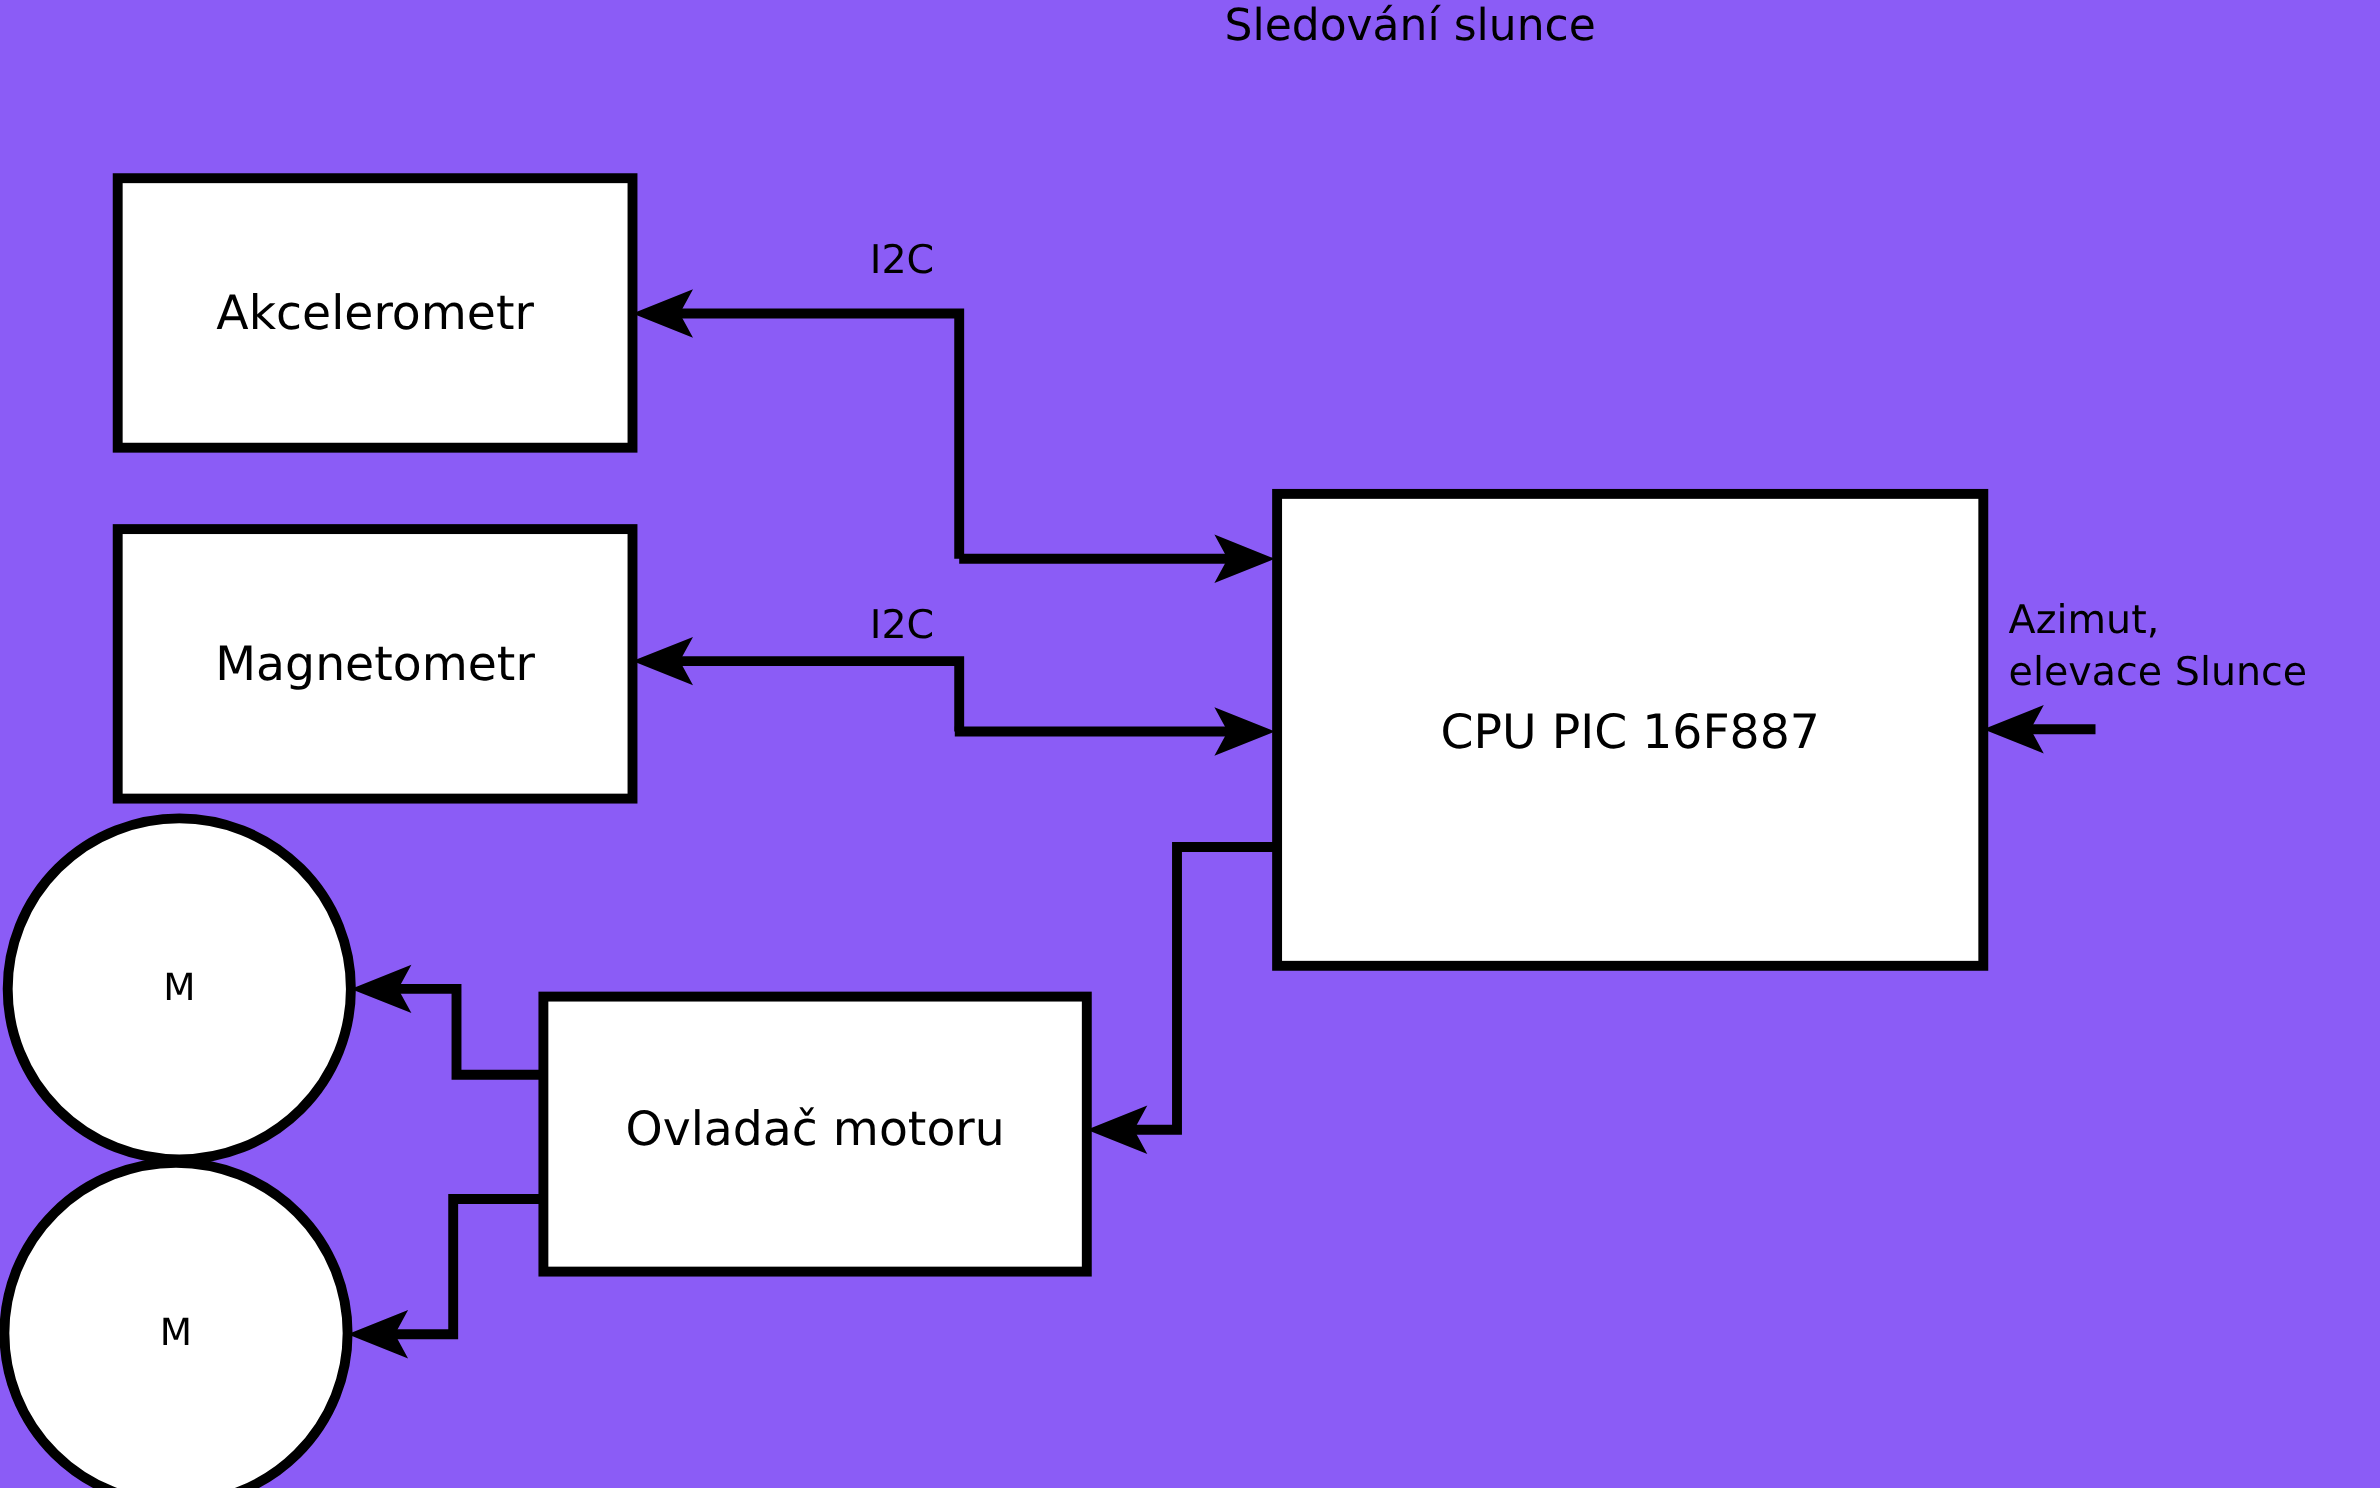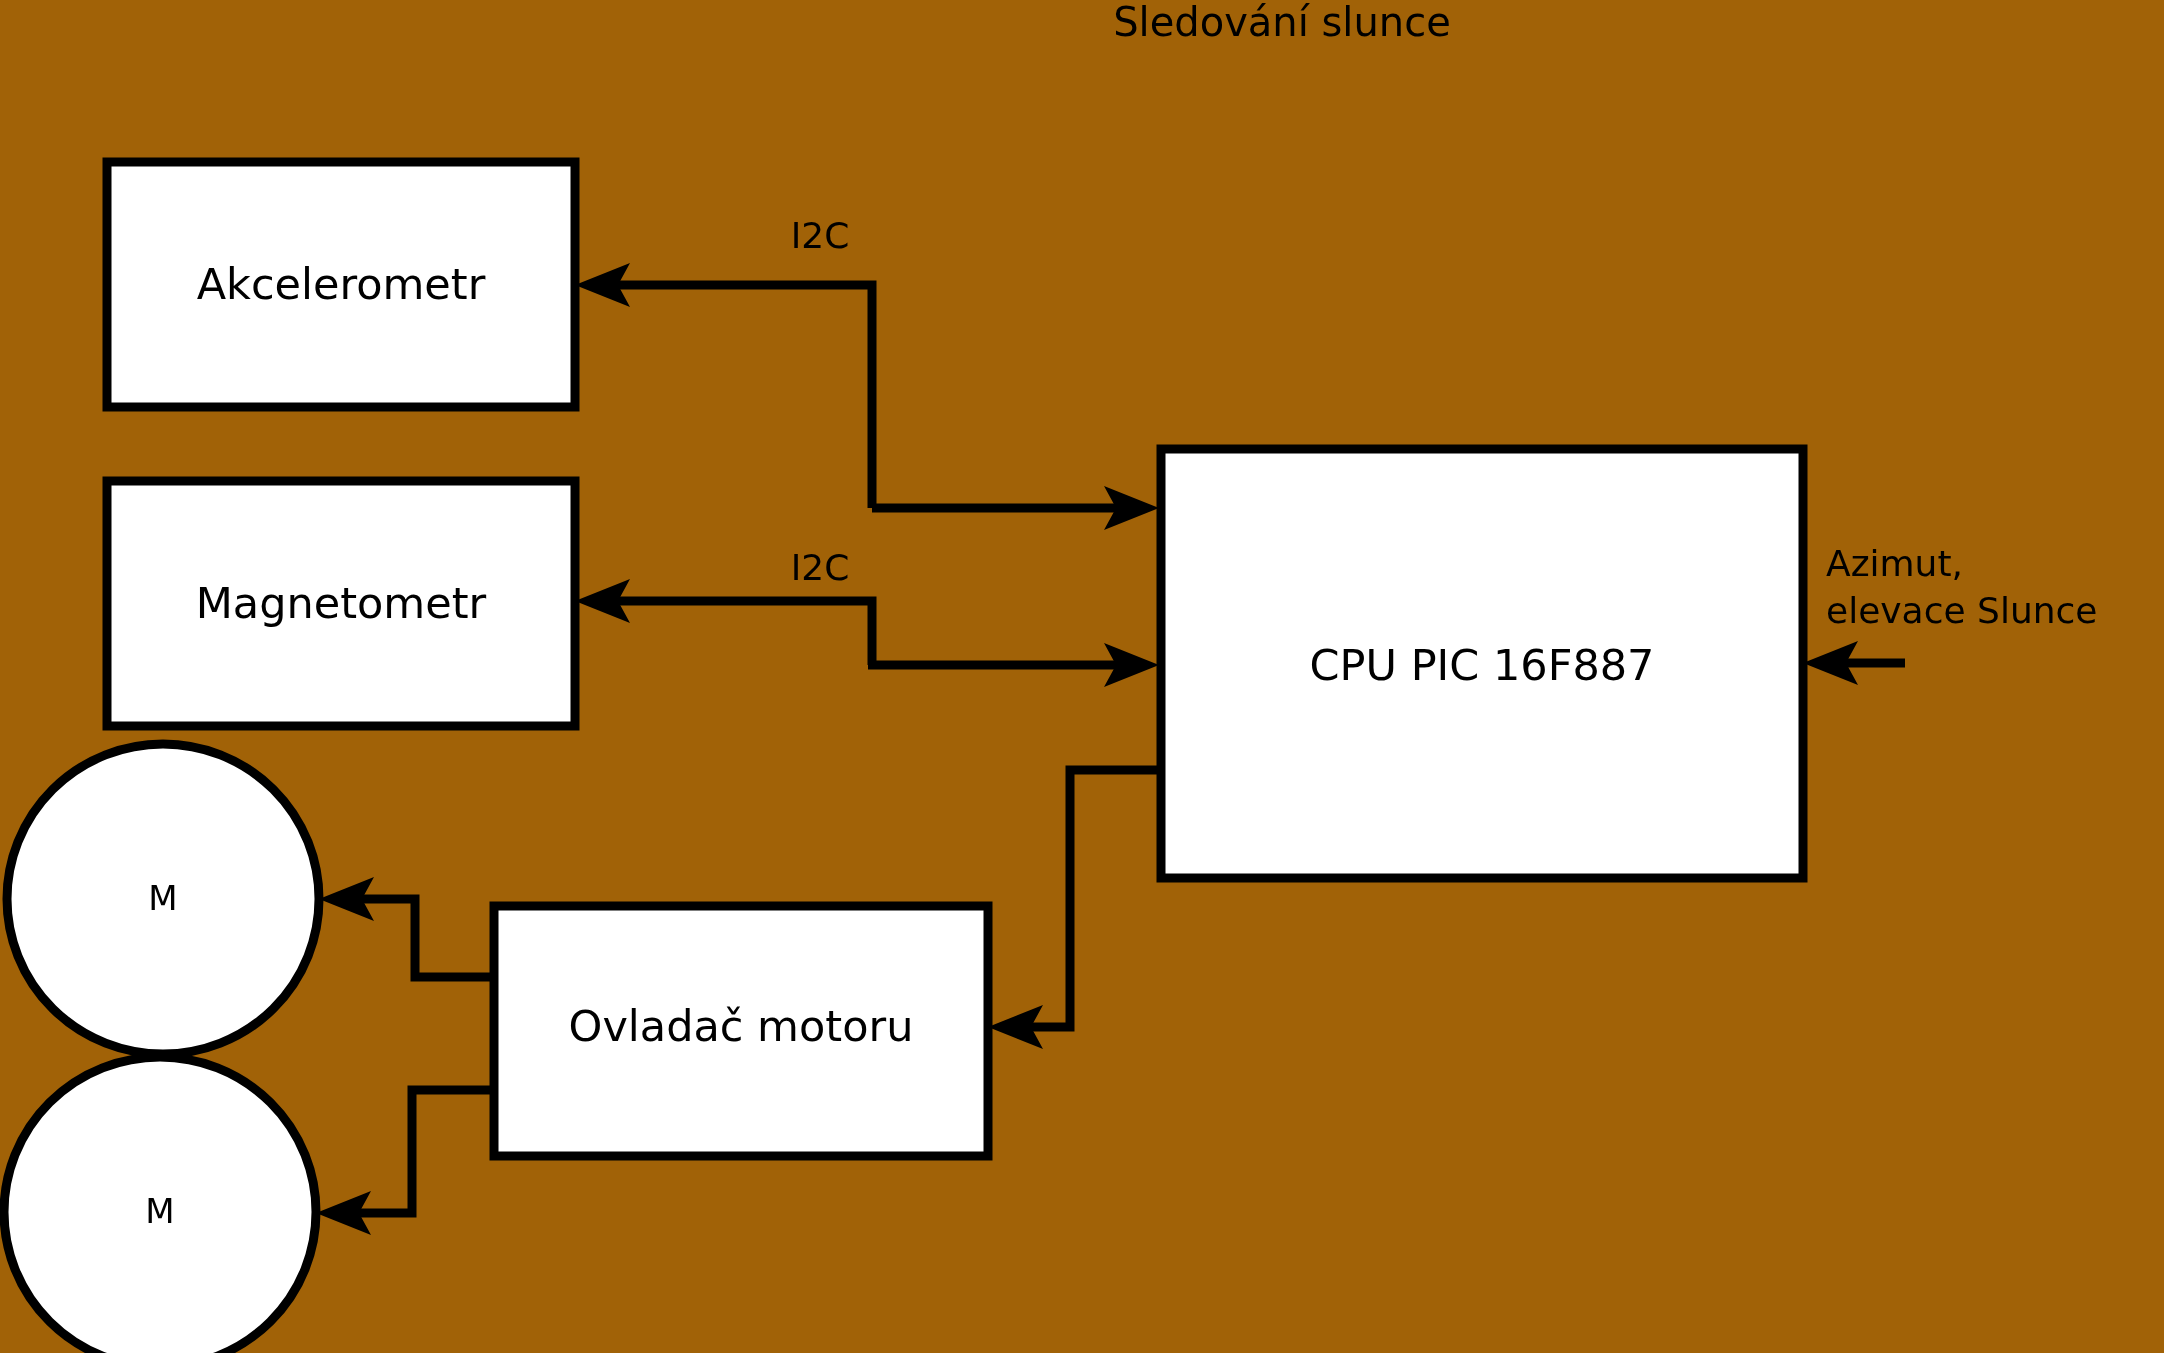--- a/index.html
+++ b/index.html
@@ -8,21 +8,21 @@
     padding: 0;
     background: #ffffff;
   }
   body {
     font-family: "DejaVu Sans", "Liberation Sans", sans-serif;
   }
   #canvas {
     position: relative;
     width: 2164px;
     height: 1353px;
-    background: #a16207;
+    background: #8b5cf6;
     overflow: hidden;
   }
   #diagram-svg {
     position: absolute;
     top: 0;
     left: 0;
     width: 2164px;
     height: 1353px;
   }
   .blk-rect {

